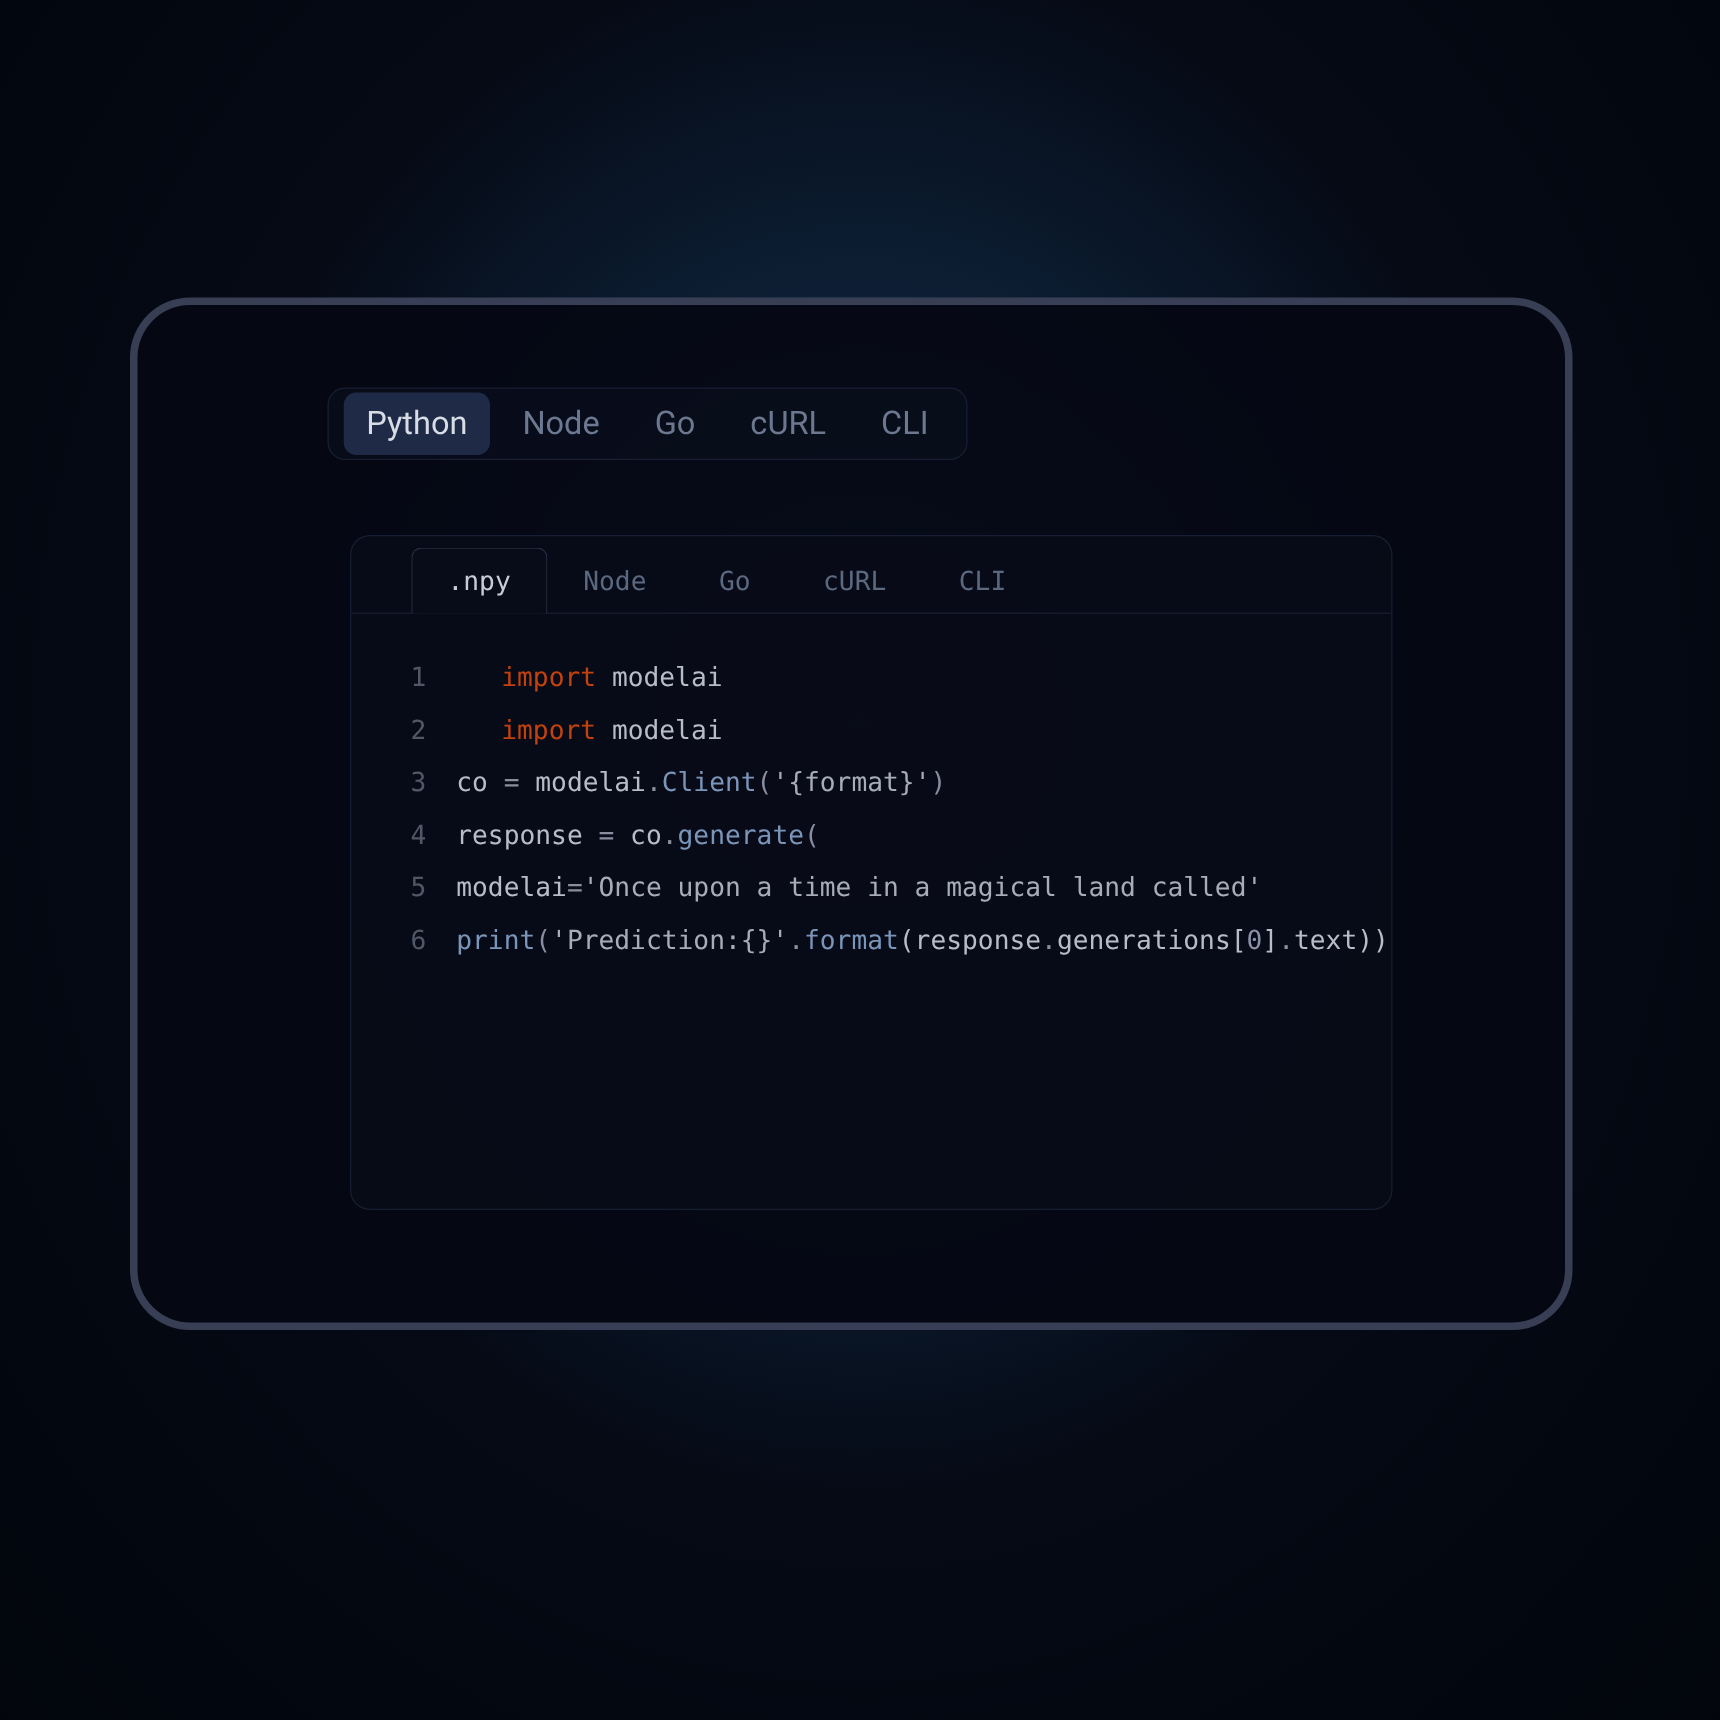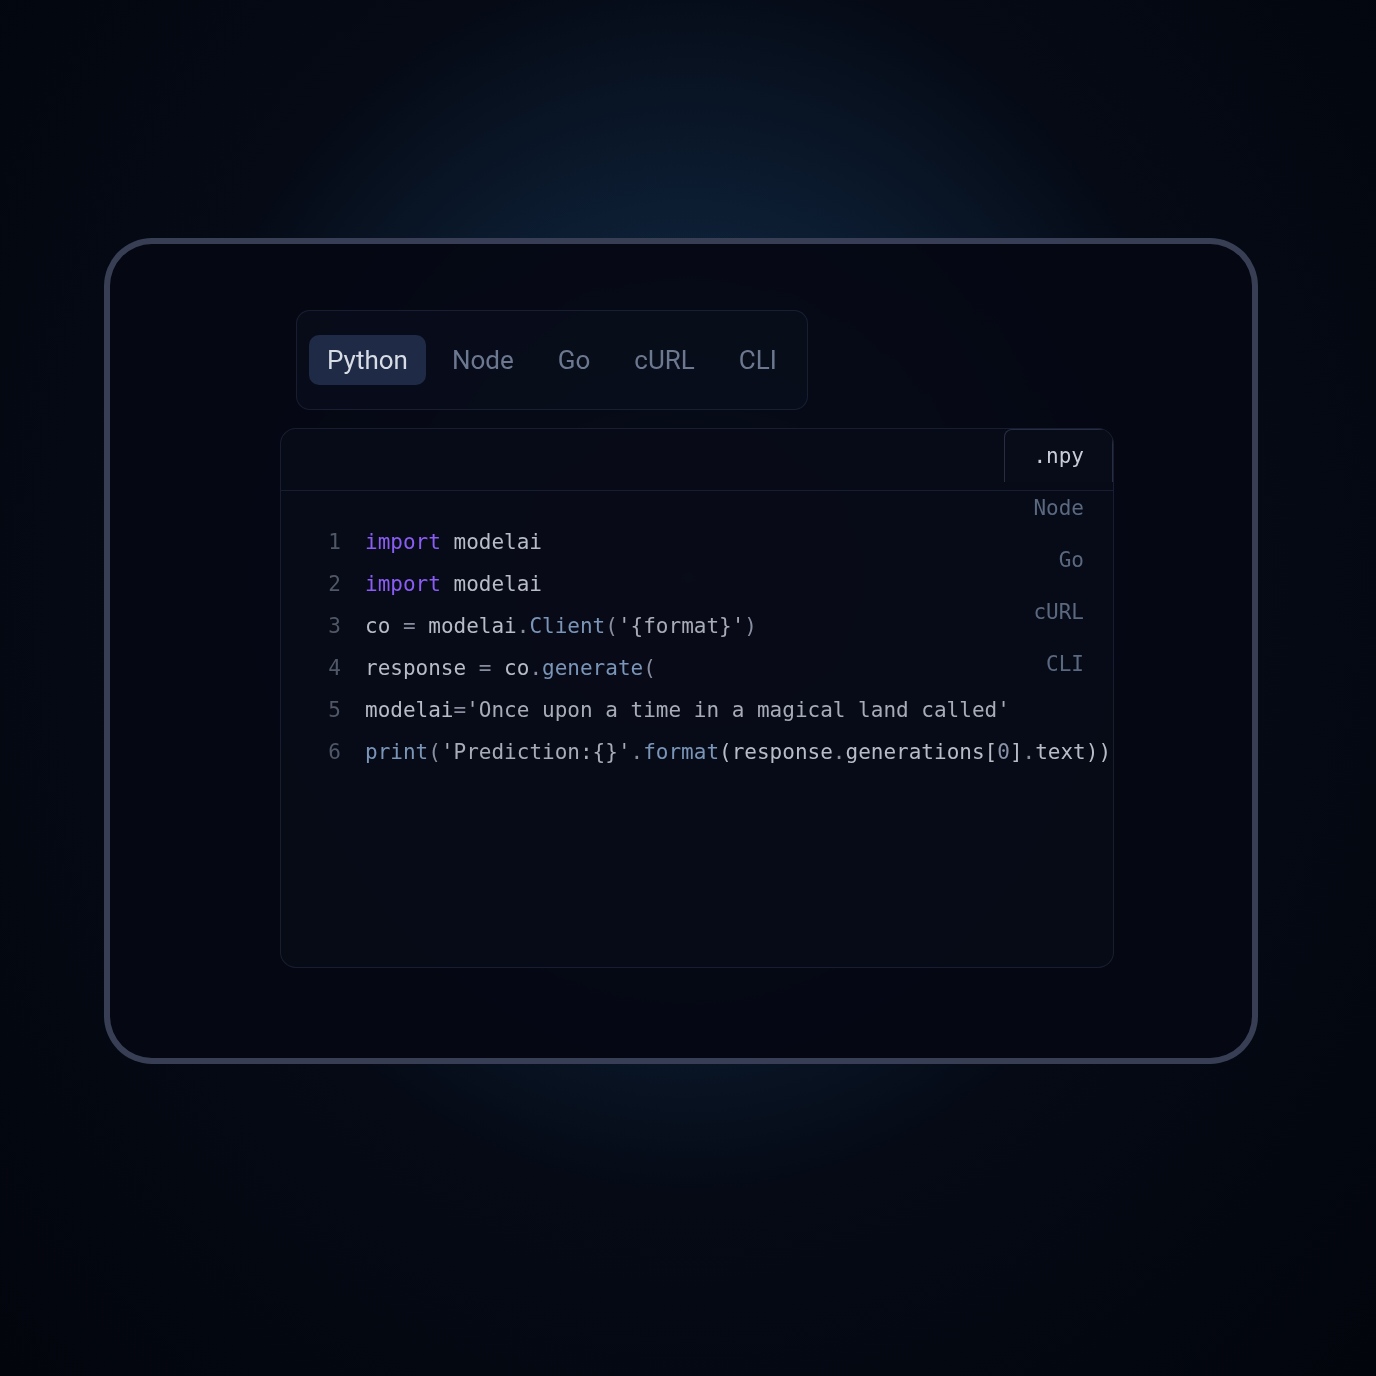--- a/index.html
+++ b/index.html
@@ -35,27 +35,27 @@
   height: 826px;
   background: rgba(5, 8, 18, 0.92);
   border: 6px solid rgba(90, 100, 130, 0.6);
   border-radius: 48px;
   overflow: hidden;
 }
 
 .outer-tabs {
   position: absolute;
   top: 66px;
-  left: 186px;
+  left: 152px;
   display: flex;
   gap: 8px;
   background: rgba(10, 15, 30, 0.6);
   border: 1px solid rgba(50, 60, 90, 0.4);
   border-radius: 14px;
-  padding: 24px 12px;
+  padding: 3px 12px;
 }
 
 .outer-tab {
   padding: 10px 18px;
   border-radius: 10px;
   font-size: 26px;
   color: #6b7890;
   cursor: pointer;
   font-weight: 400;
 }
@@ -76,21 +76,20 @@
   border-radius: 16px;
   overflow: hidden;
 }
 
 .inner-tabs {
   display: flex;
   border-bottom: 1px solid rgba(50, 60, 90, 0.4);
   padding-left: 48px;
   height: 62px;
   align-items: flex-end;
-  flex-direction: column;
 }
 
 .inner-tab {
   padding: 14px 28px;
   font-size: 21px;
   color: #5a6880;
   cursor: pointer;
   font-family: 'SF Mono', Monaco, Menlo, Consolas, monospace;
   border: 1px solid transparent;
   border-bottom: none;
@@ -123,21 +122,21 @@
   color: #505868;
   margin-right: 24px;
   flex-shrink: 0;
 }
 
 .code-content {
   white-space: pre;
   color: #b8bcc8;
 }
 
-.kw { color: #8b5cf6; }
+.kw { color: #c2410c; margin-left: 36px; }
 .fn { color: #7a95b8; }
 .str { color: #a8acb8; }
 .num { color: #8a92a8; }
 .punct { color: #888ea0; }
 .var { color: #b8bcc8; text-align: right; }
 </style>
 </head>
 <body>
 
 <div class="outer-glow"></div>

